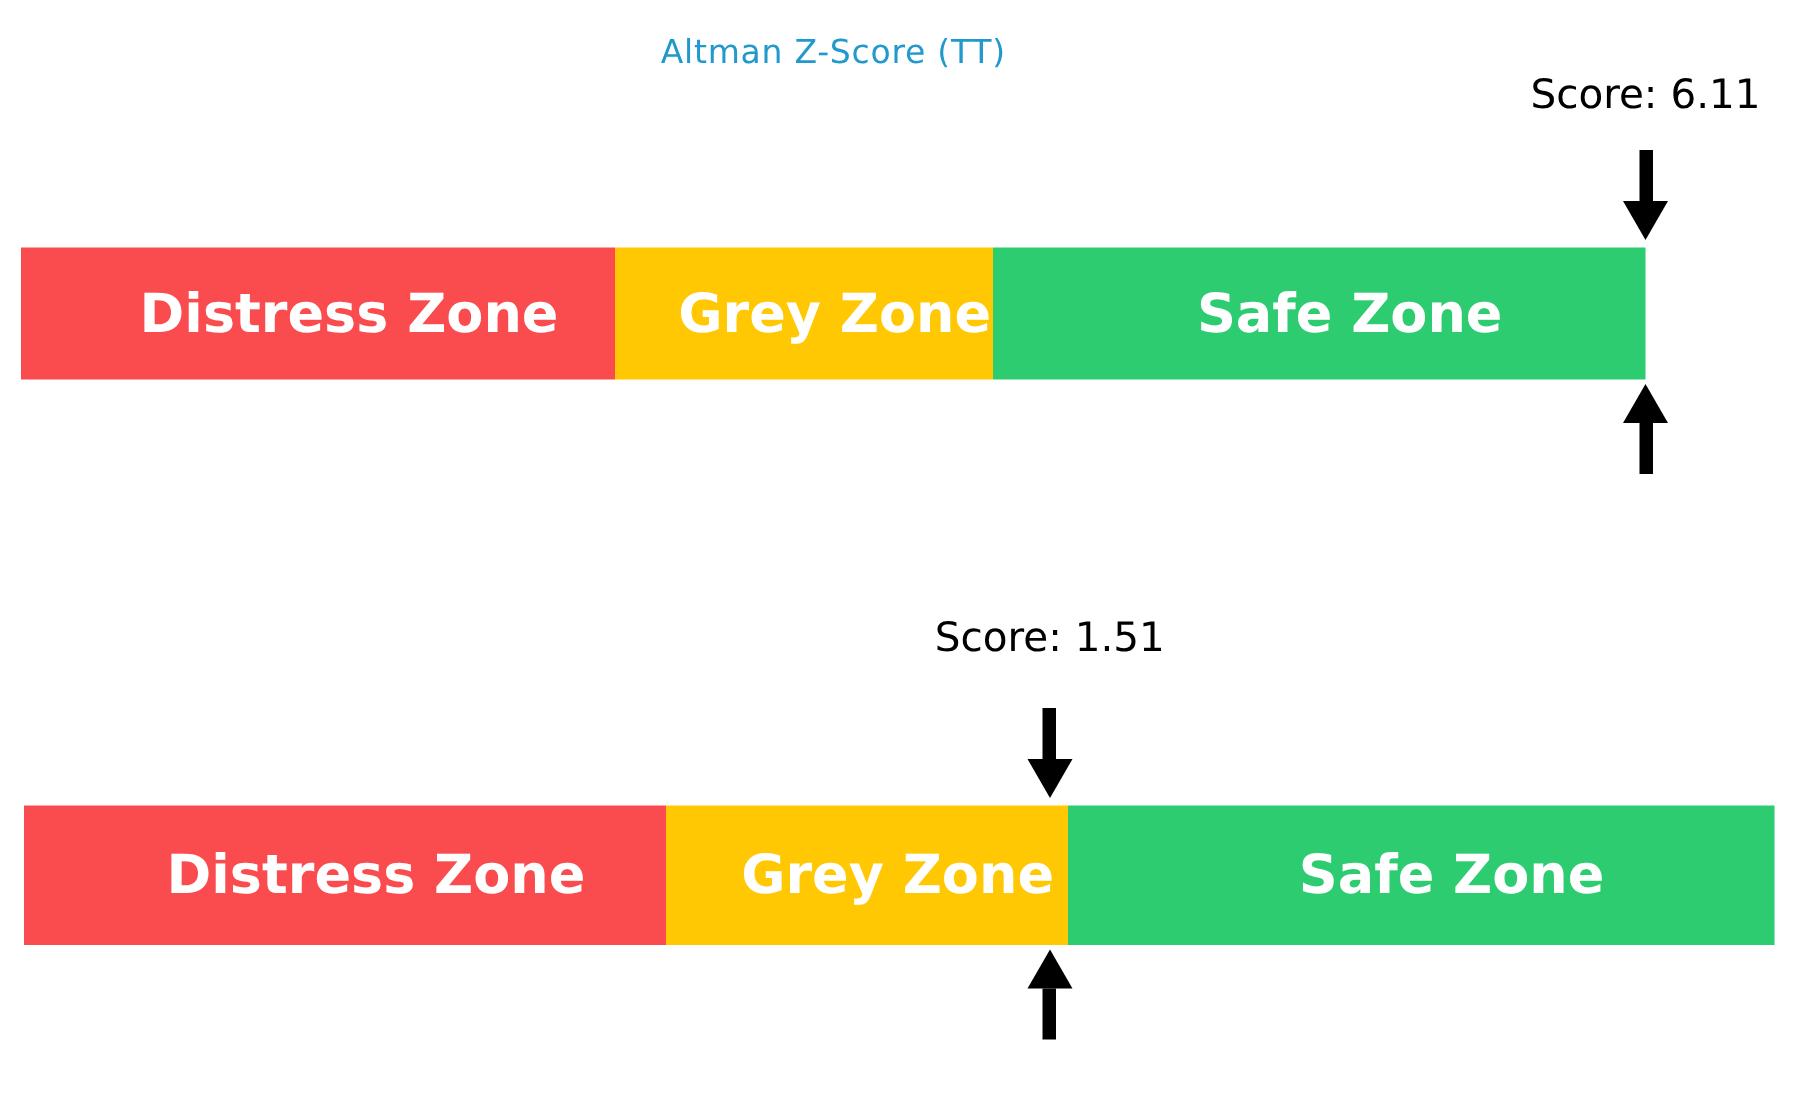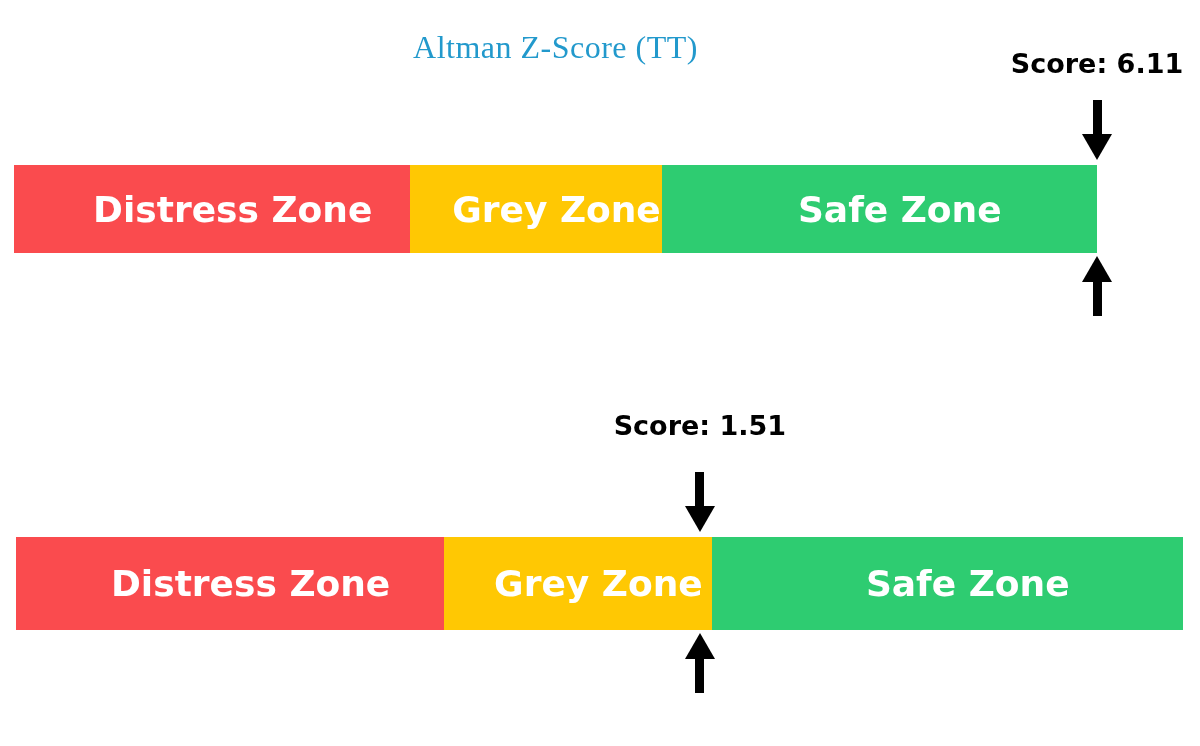--- a/index.html
+++ b/index.html
@@ -14,34 +14,33 @@
   .figure { position: relative; width: 1200px; height: 746px; }
 
   .chart { position: absolute; }
   .chart-0 { left: 14px;  top: 0;     width: 1083px; height: 345px; }
   .chart-1 { left: 16px;  top: 360px; width: 1167px; height: 386px; }
 
   .chart-title {
     position: absolute;
     left: 0; right: 0;
     text-align: center;
-    font-size: 32px;
+    font-size: 22px;
     font-weight: 400;
     letter-spacing: 0.5px;
-    font-family: Liberation Serif, serif;
   }
   .chart-0 .chart-title { top: 8px; }
   .chart-1 .chart-title { top: 12px; }
 
   .score-label {
     position: absolute;
     transform: translateX(-50%);
     white-space: nowrap;
     font-size: 27px;
-    font-weight: 700;
+    font-weight: 400;
   }
   .chart-0 .score-label { top: 48px; }
   .chart-1 .score-label { top: 50px; }
 
   .zone-bar {
     position: absolute;
     left: 0;
     width: 100%;
     display: flex;
     flex-direction: row;

